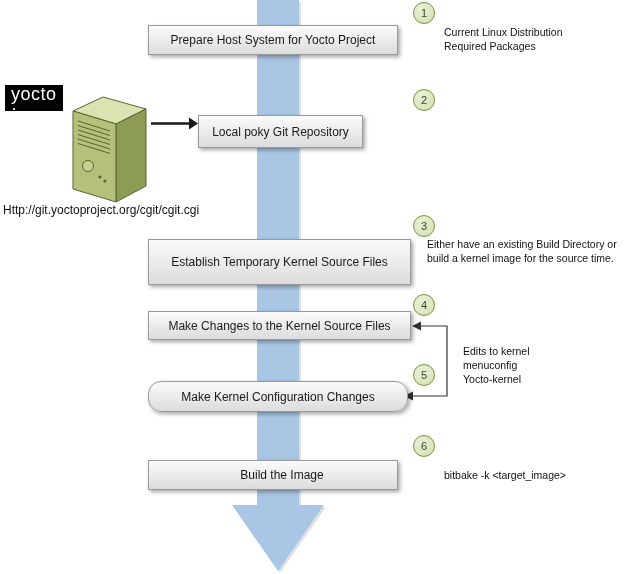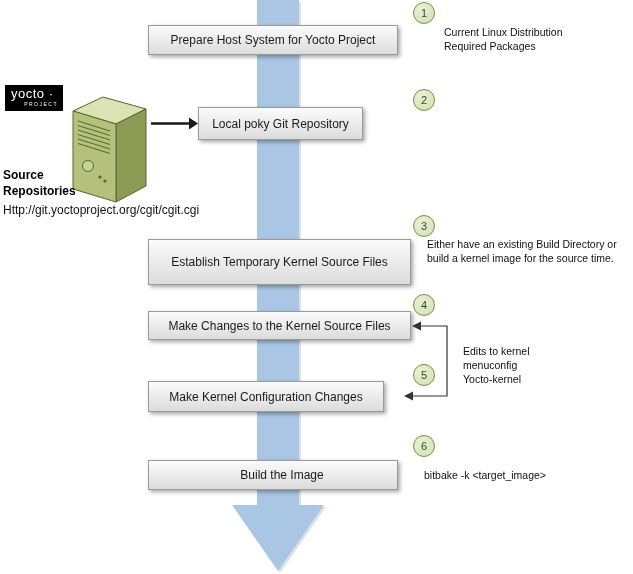--- a/index.html
+++ b/index.html
@@ -9,24 +9,24 @@
 
   .step-box {
     position:absolute; z-index:2;
     display:flex; align-items:center; justify-content:center;
     background:linear-gradient(#fbfbfb,#dcdcdc);
     border:1px solid #9a9a9a;
     box-shadow:2px 2px 4px rgba(0,0,0,0.35);
     font-size:12px; color:#1a1a1a; 
   }
   .box1 { left:148px; top:25px;  width:250px; height:30px; }
-  .box2 { left:198px; top:107px; width:165px; height:33px; }
+  .box2 { left:198px; top:115px; width:165px; height:33px; }
   .box3 { left:148px; top:239px; width:263px; height:46px; }
   .box4 { left:148px; top:311px; width:263px; height:29px; }
-  .box5 { left:148px; top:381px; width:236px; height:31px; }
+  .box5 { left:148px; top:381px; width:260px; height:31px;border-radius:13px; }
   .box6 { left:148px; top:460px; width:250px; height:30px;padding-left:18px; }
 
   .num-circle {
     position:absolute; z-index:2; width:22px; height:22px;
     border-radius:50%;
     background:radial-gradient(circle at 35% 30%, #e9f0d6, #d2e0b2);
     border:1px solid #77933c;
     color:#3a4520; font-size:11px;
     display:flex; align-items:center; justify-content:center;
   }
@@ -37,27 +37,27 @@
   .c5 { left:413px; top:364px; }
   .c6 { left:413px; top:435px; }
 
   .note {
     position:absolute; z-index:2; font-size:10.5px; color:#111;
     line-height:1.35; white-space:pre-line;
   }
   .note1 { left:444px; top:25px;  width:190px; }
   .note3 { left:427px; top:237px; width:204px; }
   .note5 { left:463px; top:344px; width:130px; }
-  .note6 { left:424px; top:468px; width:190px; }
+  .note6 { left:444px; top:468px; width:190px; }
 
   .logo {
     position:absolute; z-index:2; left:5px; top:85px; width:58px; height:26px;
     background:#000; color:#fff; padding:2px 5px 0 6px;
   }
-  .logo-title { font-size:13px; line-height:14px; letter-spacing:0.5px; }
+  .logo-title { font-size:18px; line-height:14px; letter-spacing:0.5px; }
   .logo-sub   { font-size:5px; letter-spacing:1.5px; text-align:right; line-height:6px; }
 
   .src-title {
     position:absolute; z-index:2; left:3px; top:168px;
     font-size:12px; font-weight:bold; color:#000;
     white-space:pre-line; line-height:1.3;
   }
   .src-url {
     position:absolute; z-index:2; left:3px; top:203px;
     font-size:12px; color:#111;
@@ -120,17 +120,15 @@
   <div class="note note5">Edits to kernel
 menuconfig
 Yocto-kernel</div>
   <div class="note note6">bitbake -k &lt;target_image&gt;</div>
 
   <div class="logo">
     <div class="logo-title">yocto ·</div>
     <div class="logo-sub">PROJECT</div>
   </div>
 
-  <div class="src-title">Source
-Repositories</div>
   <div class="src-url">Http://git.yoctoproject.org/cgit/cgit.cgi</div>
 
 </div>
 
 </body></html>

